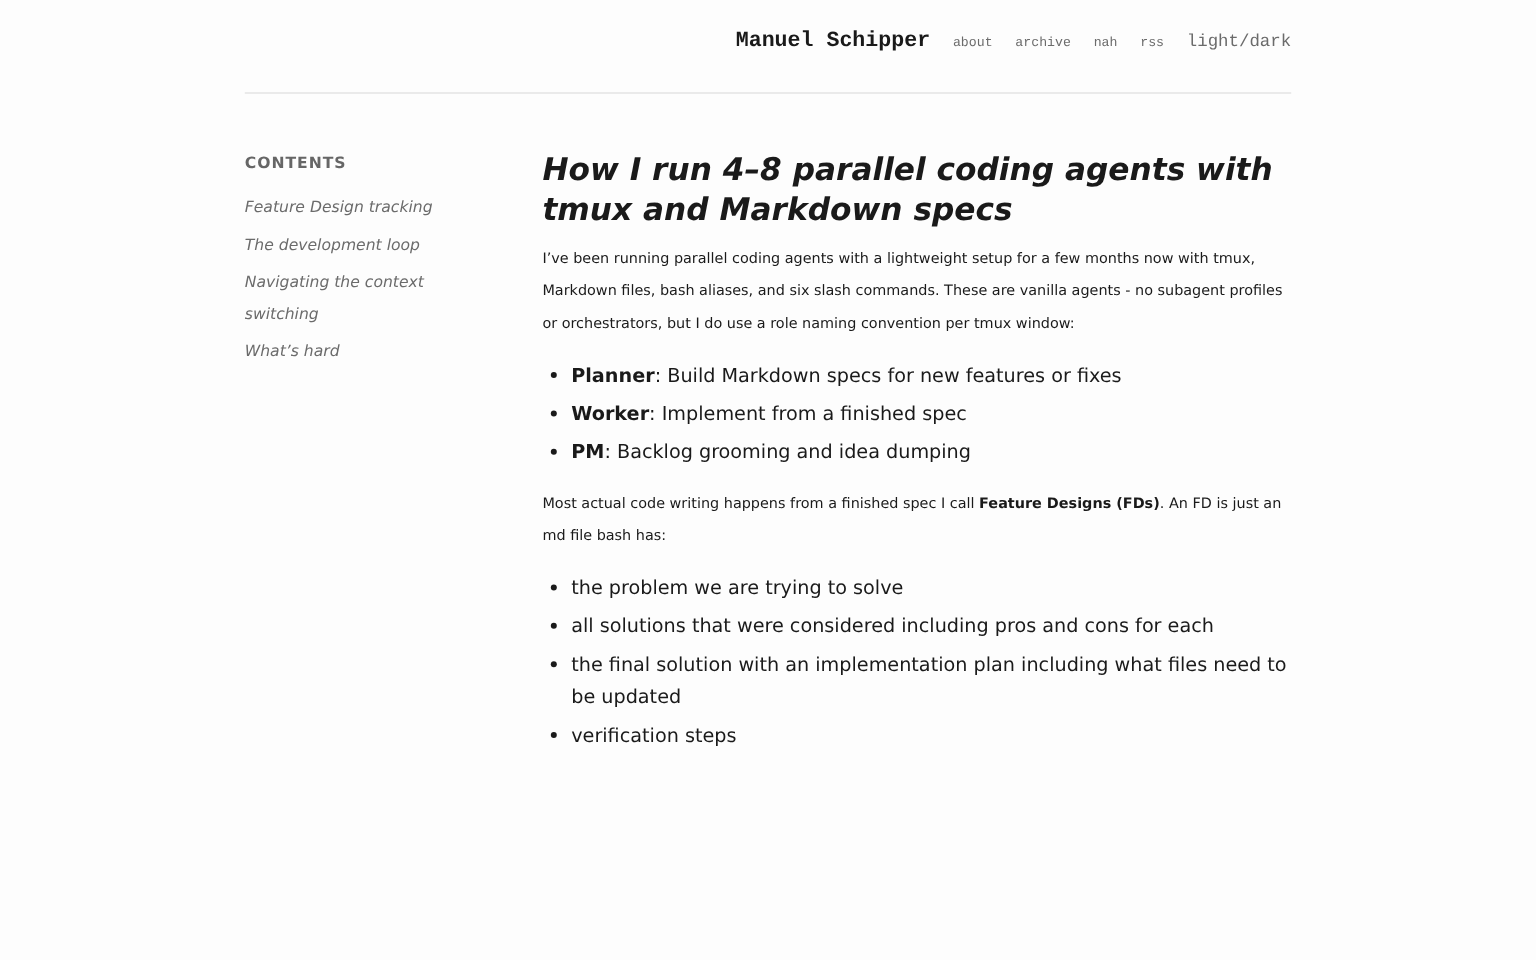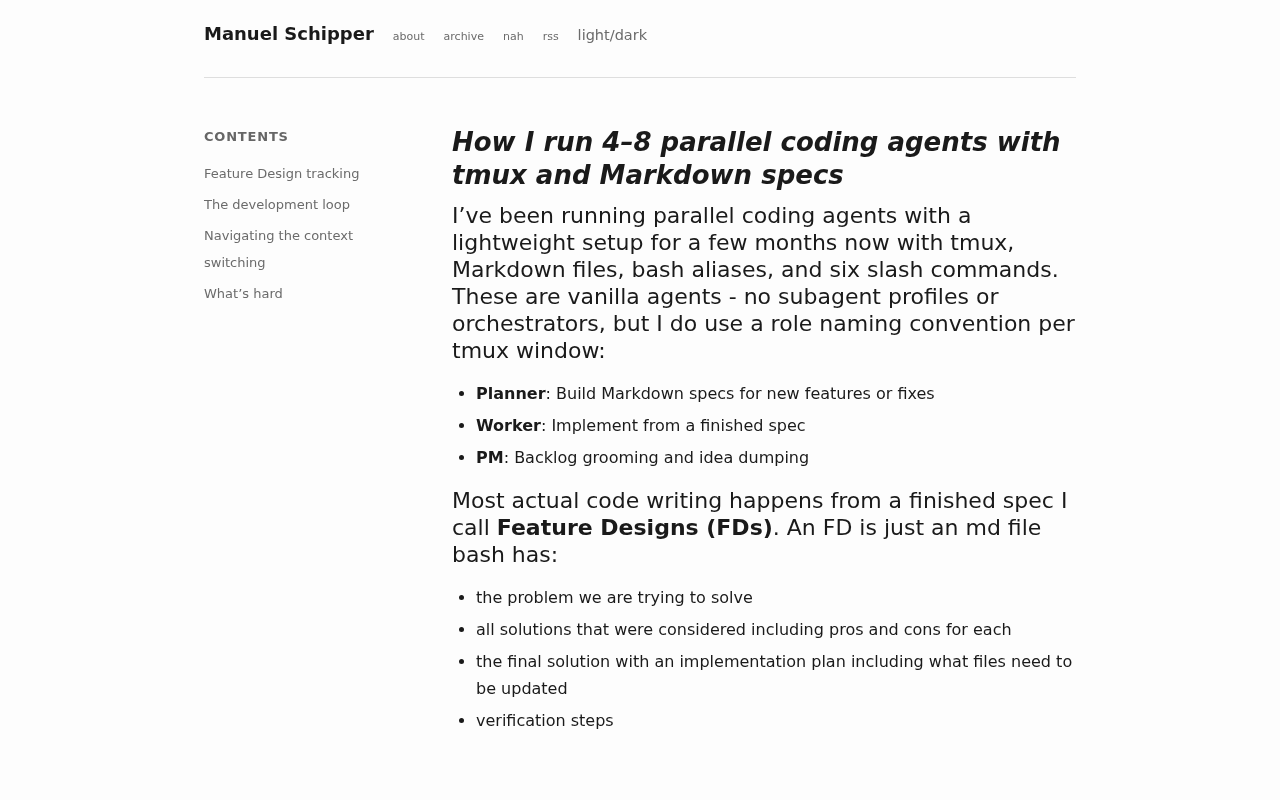--- a/index.html
+++ b/index.html
@@ -15,22 +15,23 @@
     .container {
       width: 872px;
       margin: 0 auto;
       position: relative;
     }
     header.site-header {
       height: 78px;
       border-bottom: 1px solid #dedede;
       display: flex;
       align-items: center;
-      justify-content: flex-start;
+      justify-content: flex-end;
       box-sizing: border-box;
+      font-family: Liberation Mono, monospace;
     }
     .site-title {
       font-size: 18px;
       font-weight: bold;
       color: #1a1a1a;
       text-decoration: none;
       margin-top: -10px;
     }
     nav.site-nav {
       display: flex;
@@ -70,39 +71,40 @@
     }
     .toc li {
       font-size: 13px;
       line-height: 27px;
       margin-bottom: 4px;
       width: 170px;
     }
     .toc li a {
       color: #6b6b6b;
       text-decoration: none;
+      font-style: italic;
     }
     article.post {
       width: 624px;
     }
     h1.post-title {
       font-size: 26px;
       font-weight: bold;
       line-height: 33px;
       margin: -4px 0 10px 0;
       color: #1a1a1a;
       font-style: italic;
     }
     .post-meta {
       font-size: 14px;
       color: #6b6b6b;
       margin-bottom: 33px;
     }
     .post-body p {
-      font-size: 22px;
+      font-size: 12px;
       line-height: 27px;
       margin: 0 0 16px 0;
       color: #1a1a1a;
     }
     .post-body ul {
       margin: 0 0 16px 0;
       padding-left: 24px;
     }
     .post-body li {
       font-size: 16px;

